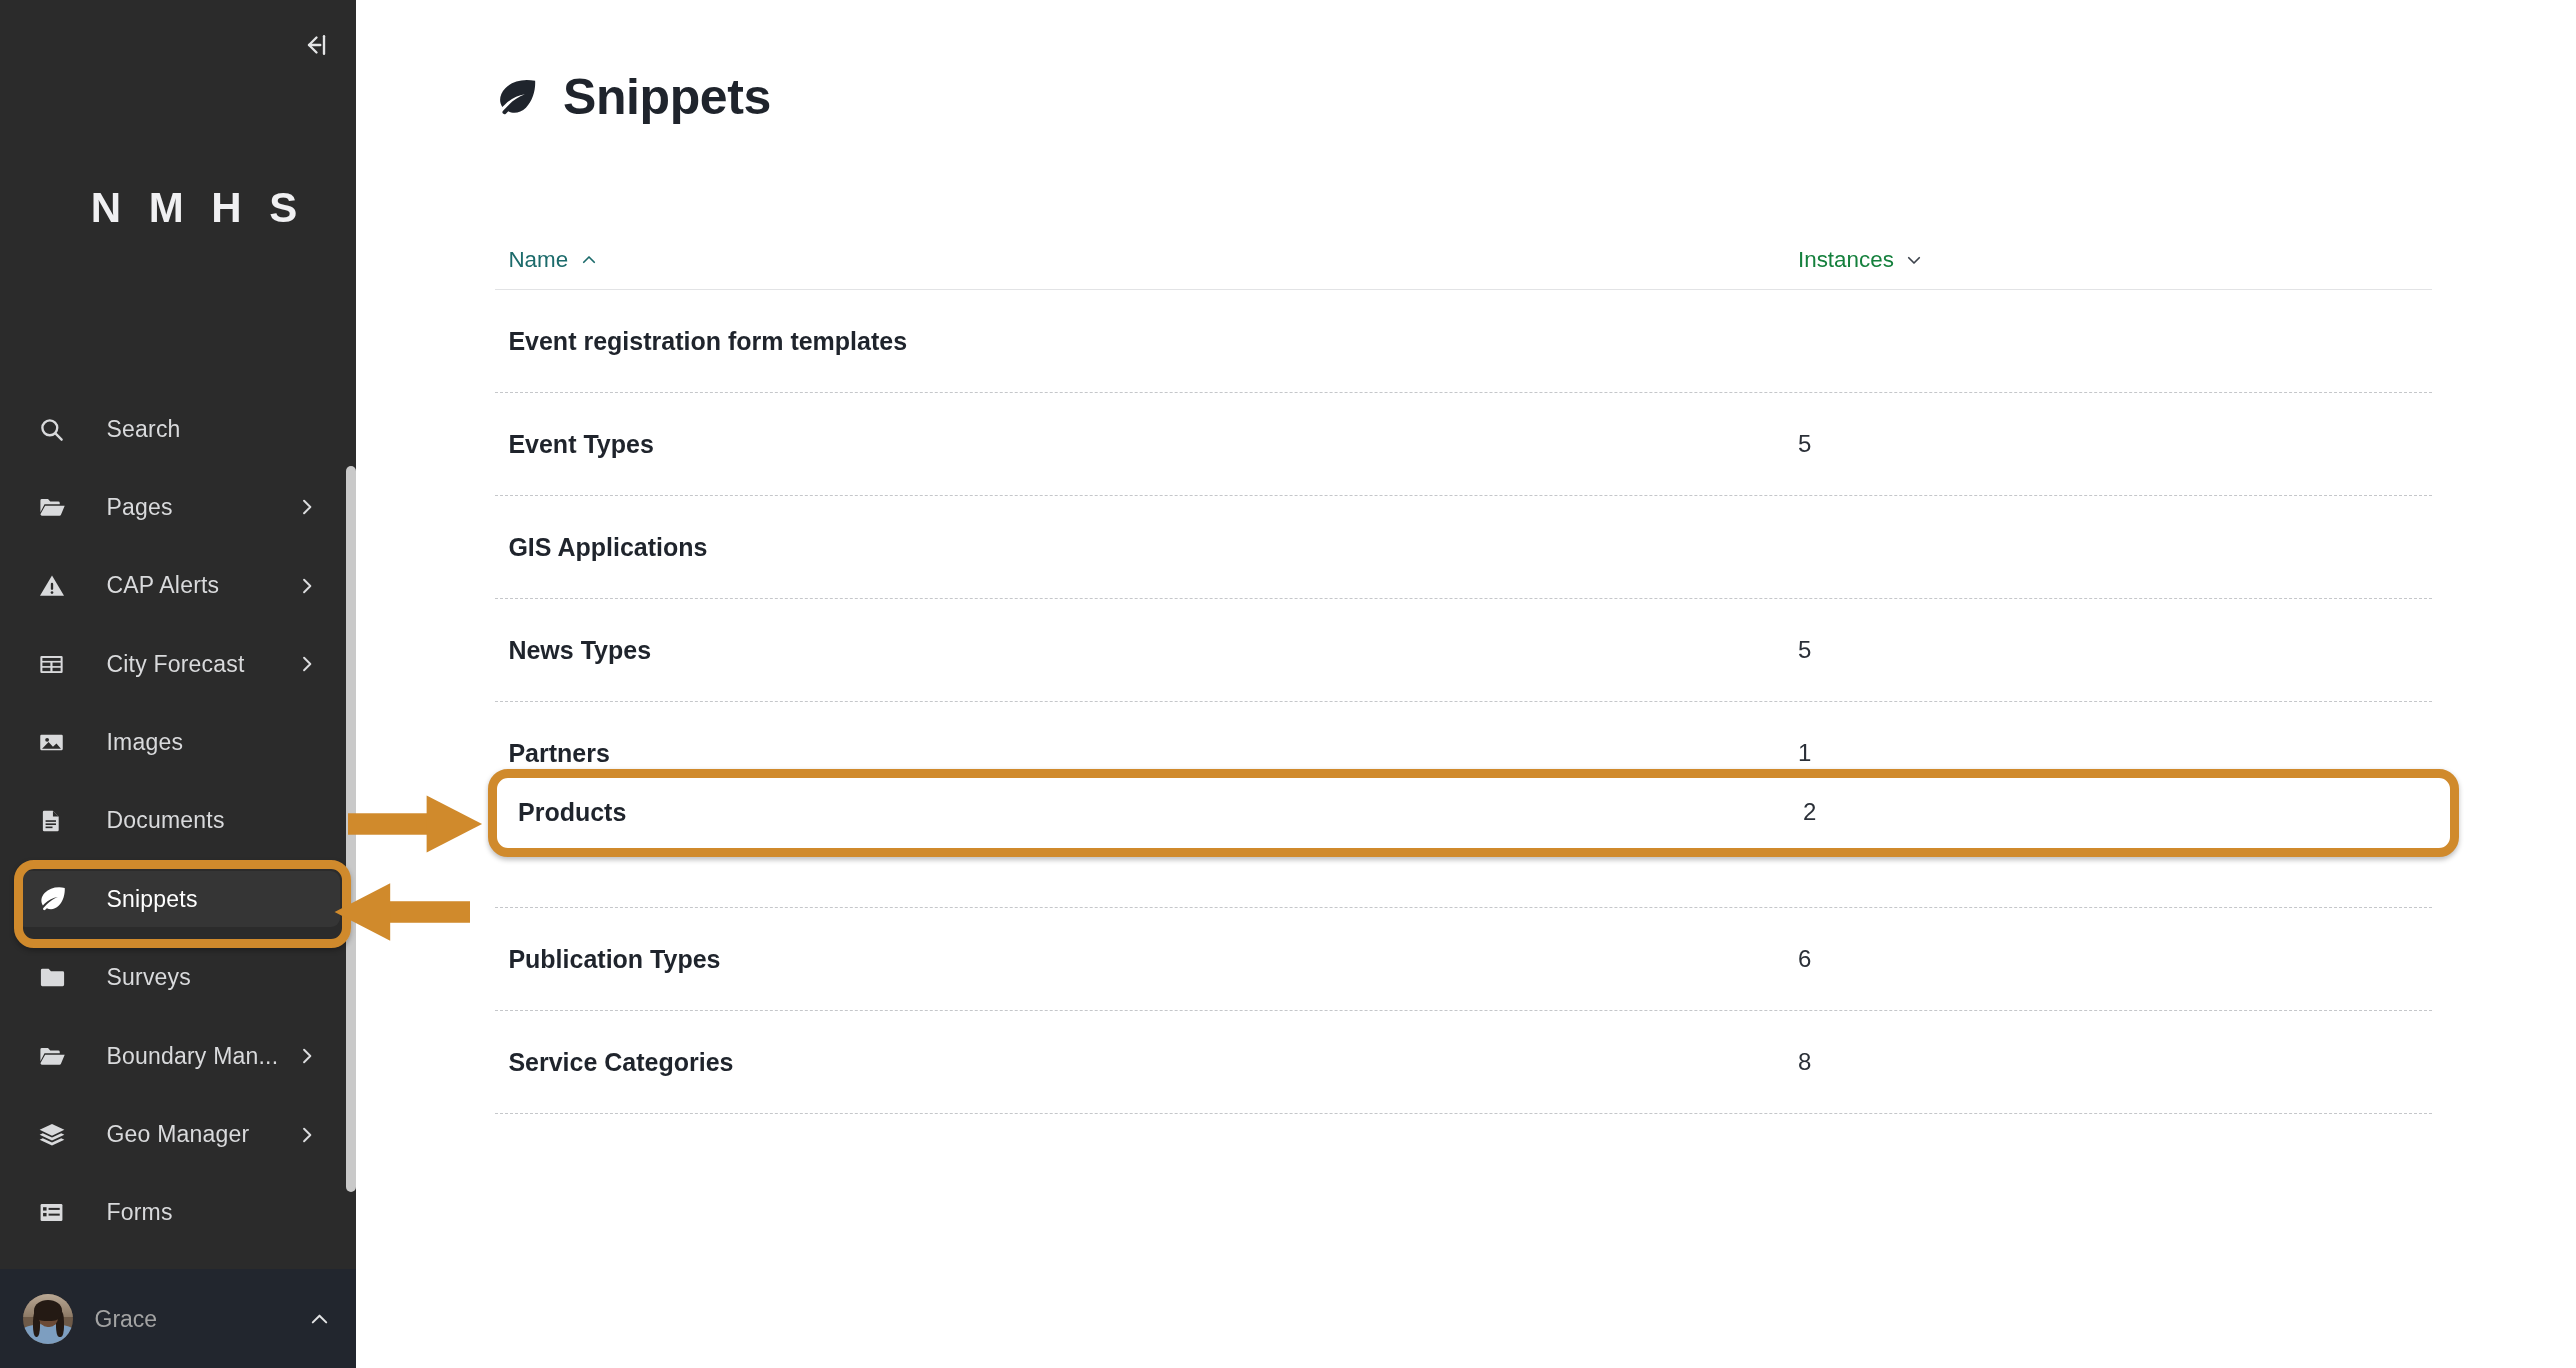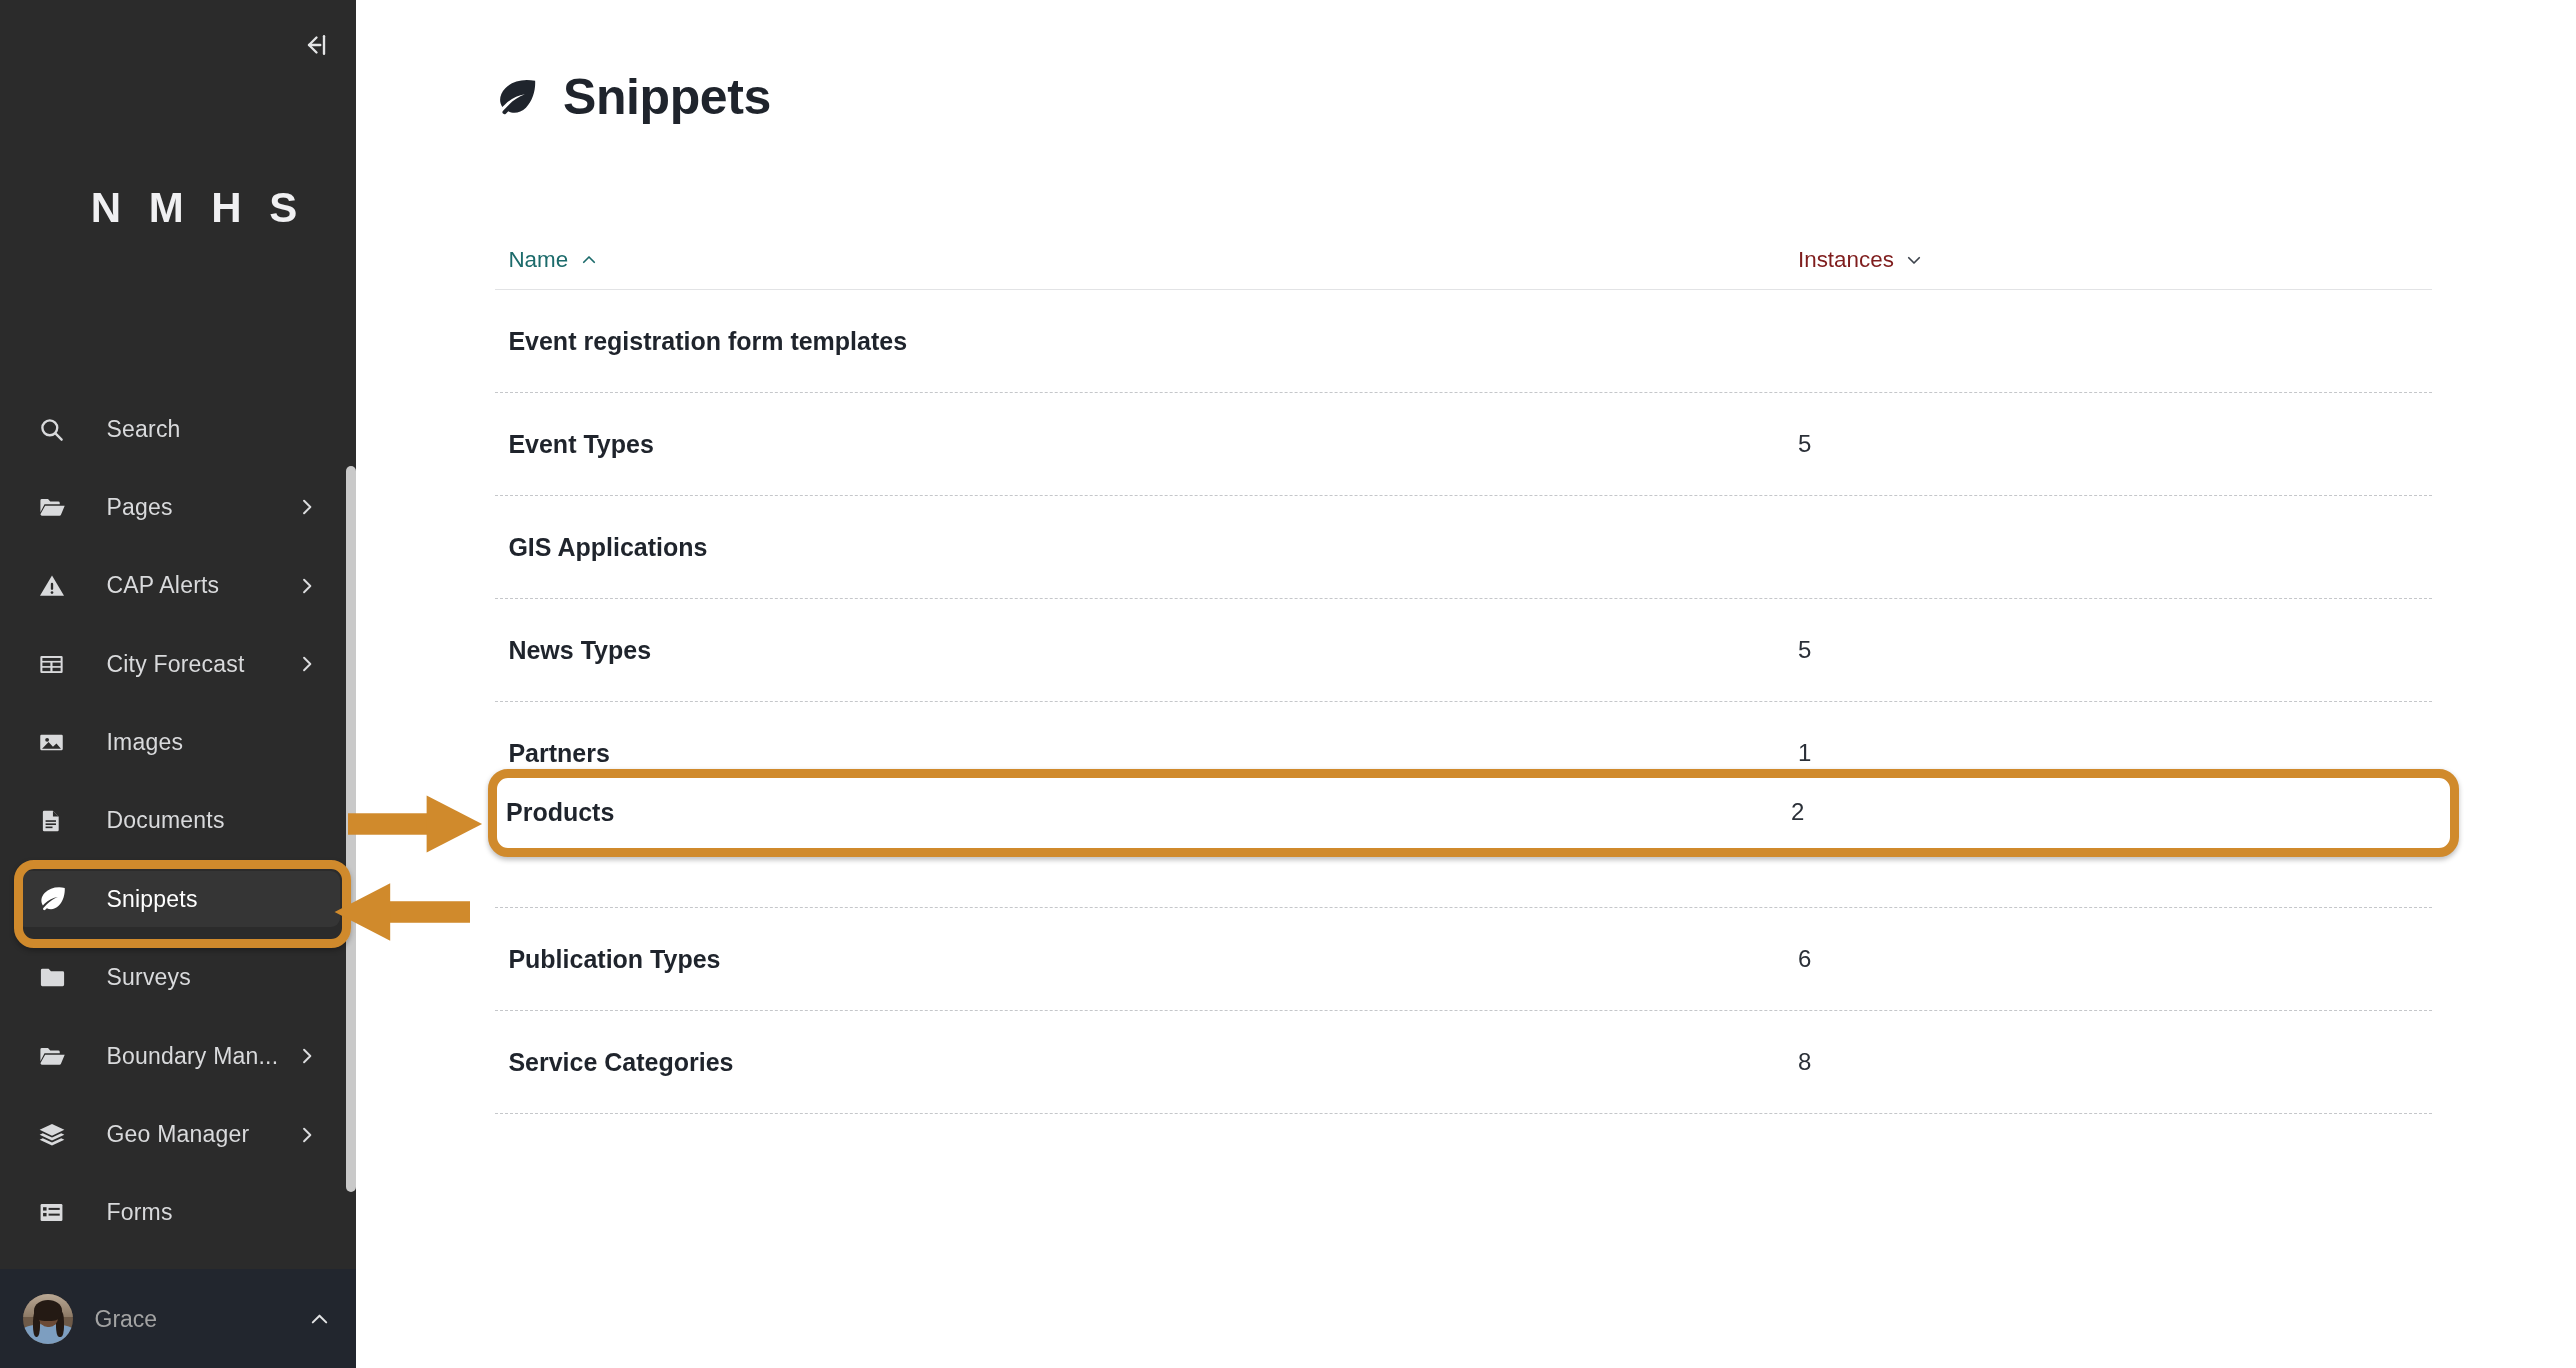--- a/index.html
+++ b/index.html
@@ -187,21 +187,21 @@
     padding-bottom: 12.5px;
     margin-top: 21px;
   }
   .th {
     display: flex;
     align-items: center;
     font-size: 22.4px;
     cursor: pointer;
   }
   .th-name { width: 1303px; padding-left: 13.4px; color: #1c6b6b; }
-  .th-instances { color: #7f1d1d; }
+  .th-instances { color: #15803d; }
   .th .sort-ic { margin-left: 11.6px; display: flex; align-items: center; }
 
   .row {
     display: flex;
     align-items: center;
     height: 103px;
     border-bottom: 1.8px dashed #c5c7ca;
     position: relative;
   }
   .cell-name {
@@ -238,21 +238,21 @@
     position: absolute;
     left: 506px;
     top: 786px;
     width: 1935px;
     height: 52px;
     display: flex;
     align-items: center;
     z-index: 13;
     pointer-events: none;
   }
-  #hl-products-inner .cell-name { width: 1285px; padding-left: 0; }
+  #hl-products-inner .cell-name { width: 1285px; padding-left: 0; margin-left: 12px; }
 
   #hl-snippets {
     left: 14.3px;
     top: 860px;
     width: 337px;
     height: 88px;
     z-index: 12;
   }
 
   .ann-arrow { position: absolute; z-index: 14; pointer-events: none; }

